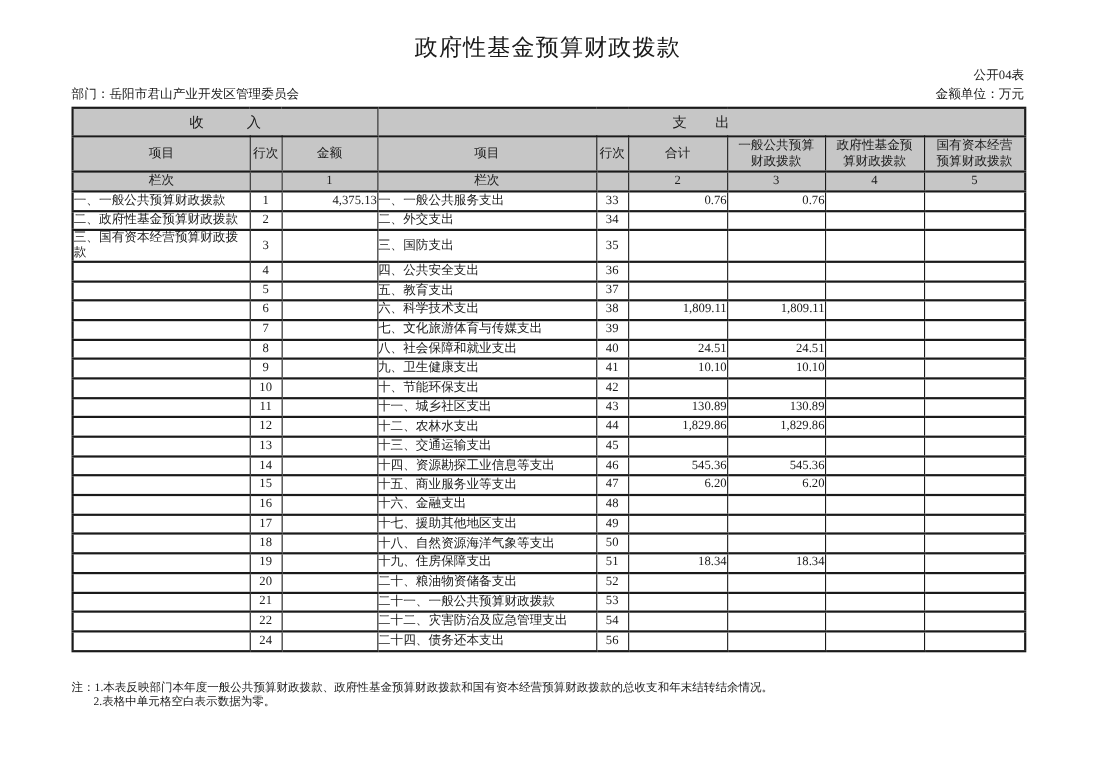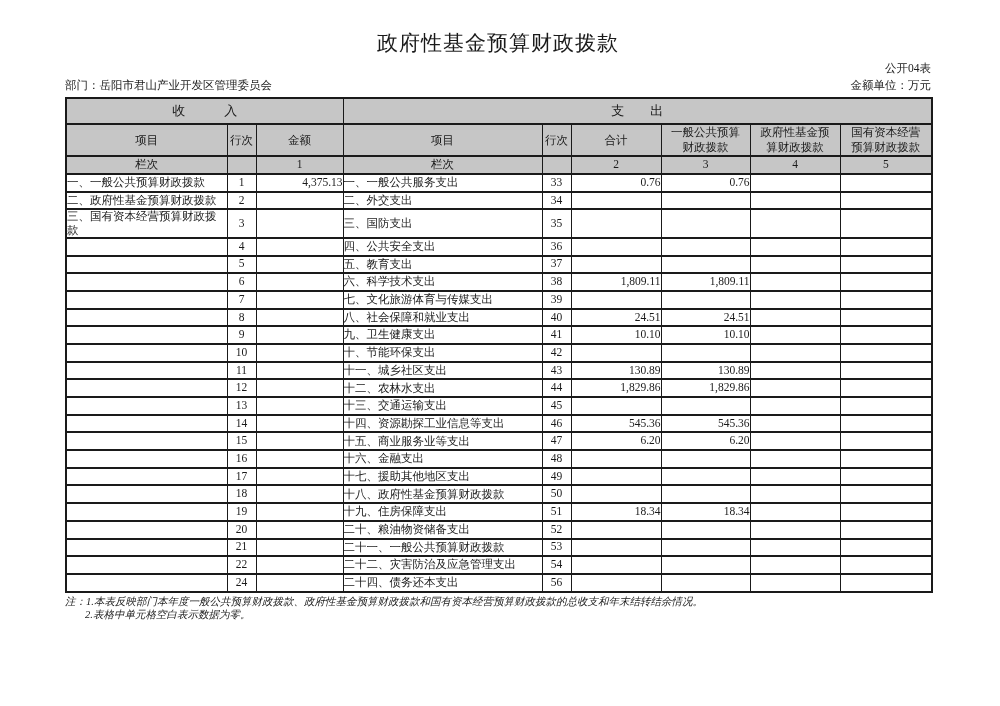--- a/index.html
+++ b/index.html
@@ -38,22 +38,22 @@
   tr.h1 th{font-size:13px;}
   tr.h2{height:32px;}
   tr.h2 th{white-space:pre-line;line-height:1.3;}
   tr.h3{height:18px;}
   tbody tr{height:17.7px;background:#ffffff;padding-left:40px;}
   tbody tr.tall{height:27px;}
   td.item{text-align:left;padding:0 2px 0 1px;line-height:1.15;}
   td.line{text-align:center;}
   td.amt{text-align:right;padding-right:2px;}
   .notes{
-    position:absolute;top:596px;left:65px;width:880px;
-    font-size:10.5px;line-height:12px;font-style:italic;
+    position:absolute;top:620px;left:65px;width:880px;
+    font-size:10.5px;line-height:12px;
   }
   .notes .note2{padding-left:20px;margin-top:1px;}
 </style>
 </head>
 <body>
 
 <div class="page">
 
   <div class="title">政府性基金预算财政拨款</div>
 
@@ -292,21 +292,21 @@
           <td class="line">49</td>
           <td class="amt"></td>
           <td class="amt"></td>
           <td class="amt"></td>
           <td class="amt"></td>
         </tr>
         <tr>
           <td class="item"></td>
           <td class="line">18</td>
           <td class="amt"></td>
-          <td class="item">十八、政府性基金预算财政拨款</td>
+          <td class="item">十八、自然资源海洋气象等支出</td>
           <td class="line">50</td>
           <td class="amt"></td>
           <td class="amt"></td>
           <td class="amt"></td>
           <td class="amt"></td>
         </tr>
         <tr>
           <td class="item"></td>
           <td class="line">19</td>
           <td class="amt"></td>

